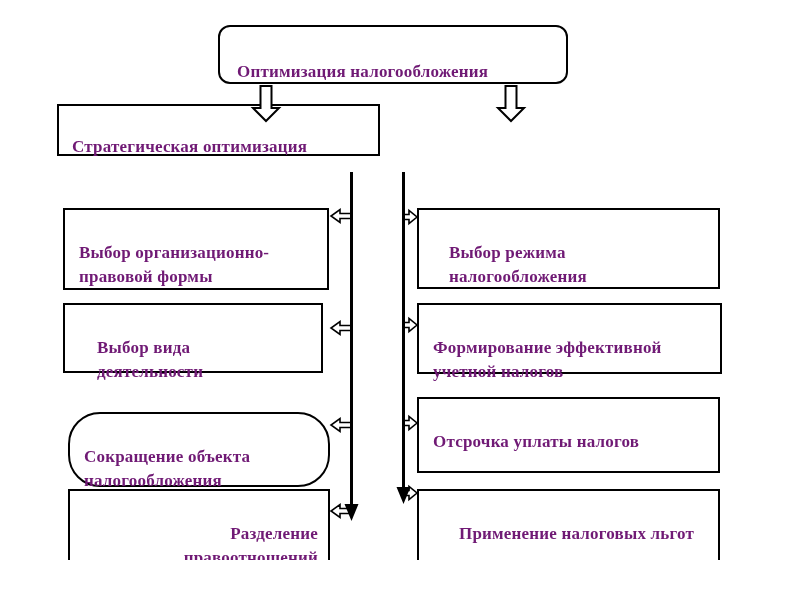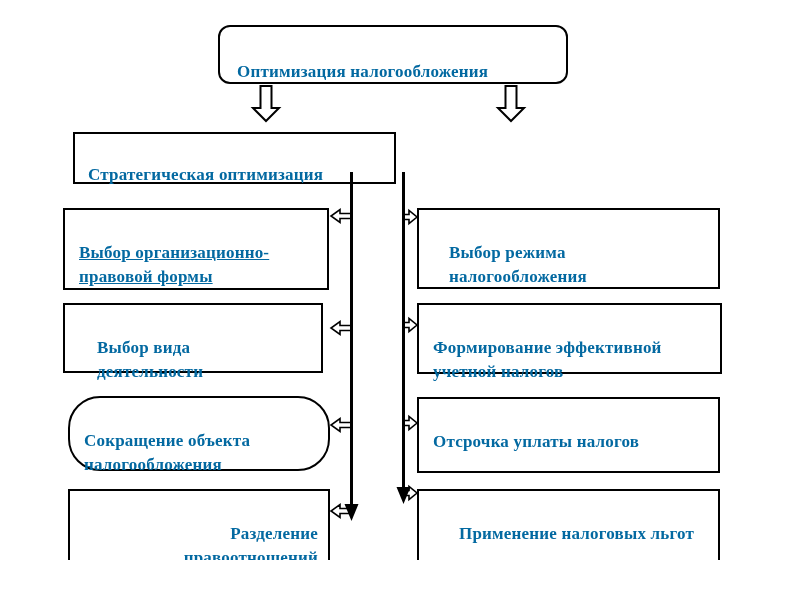--- a/index.html
+++ b/index.html
@@ -1,33 +1,33 @@
 <!DOCTYPE html>
 <html><head>
 <meta charset="utf-8">
 <style>
   html,body{margin:0;padding:0;background:#fff;}
   .canvas{
     position:relative;width:800px;height:560px;background:#ffffff;
     font-family:"Liberation Serif","DejaVu Serif",serif;
-    font-weight:bold;color:#0369a1;overflow:hidden;
+    font-weight:bold;color:#701a75;overflow:hidden;
   }
   .box{
     position:absolute;background:#ffffff;border:2px solid #000000;
     box-sizing:border-box;font-size:17px;line-height:24px;
     white-space:pre-line;letter-spacing:0.2px;
   }
   .root{left:218px;top:25px;width:350px;height:59px;border-radius:12px;padding:9px 10px 0 17px;}
   .branch{padding:5px 10px 0 13px;}
-  .branch-left{left:57px;top:132px;width:323px;height:52px;margin-left:16px;}
+  .branch-left{left:57px;top:104px;width:323px;height:52px;}
   .branch-right{left:402px;top:120px;width:304px;height:52px;}
   .item{padding:7px 10px 0 14px;}
-  .item-l1{left:63px;top:208px;width:266px;height:82px;text-decoration:underline;}
+  .item-l1{left:63px;top:208px;width:266px;height:82px;}
   .item-l2{left:63px;top:303px;width:260px;height:70px;padding-left:32px;}
-  .item-l3{left:68px;top:396px;width:262px;height:75px;border-radius:32px;}
+  .item-l3{left:68px;top:412px;width:262px;height:75px;border-radius:32px;}
   .item-l4{left:68px;top:489px;width:262px;height:76px;text-align:right;}
   .item-r1{left:417px;top:208px;width:303px;height:81px;padding-left:30px;}
   .item-r2{left:417px;top:303px;width:305px;height:71px;}
   .item-r3{left:417px;top:397px;width:303px;height:76px;}
   .item-r4{left:417px;top:489px;width:303px;height:77px;padding-left:40px;}
   .connectors{position:absolute;left:0;top:0;width:800px;height:600px;pointer-events:none;z-index:5;}
   .hollow{fill:#ffffff;stroke:#000000;stroke-width:1.6;stroke-linejoin:miter;}
   .hollow-big{fill:#ffffff;stroke:#000000;stroke-width:2;stroke-linejoin:miter;}
   .solid{fill:#000000;stroke:none;}
   .vline{stroke:#000000;stroke-width:3;}

